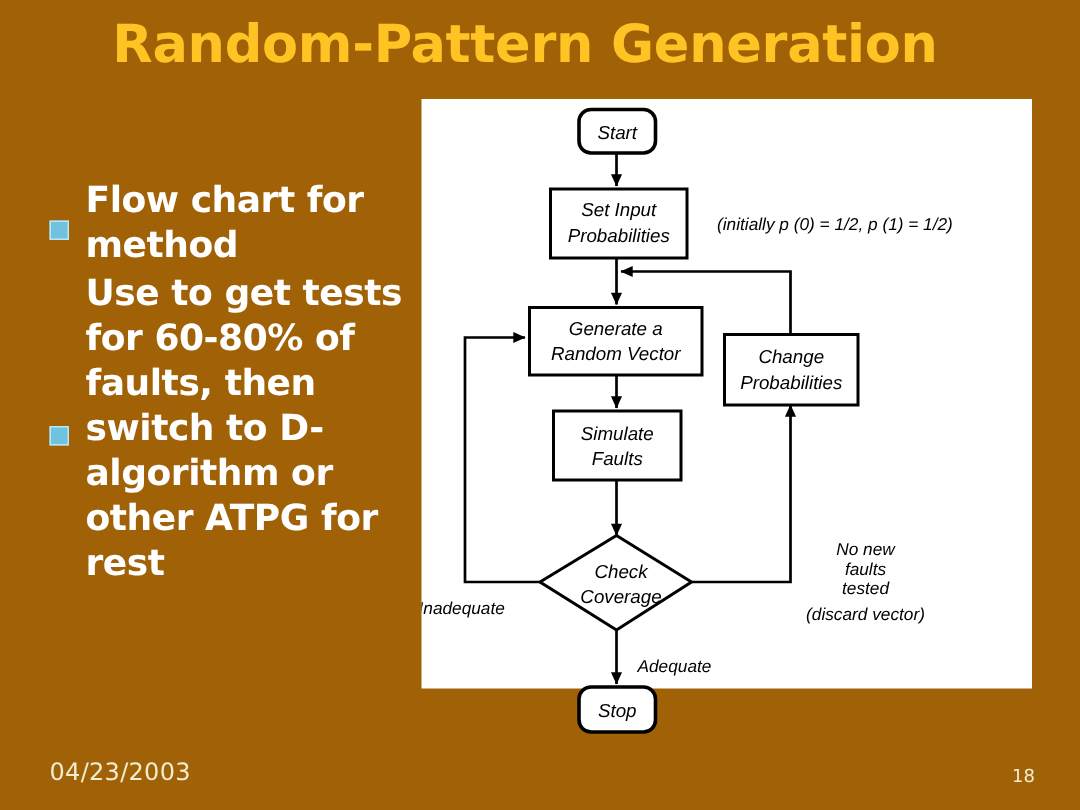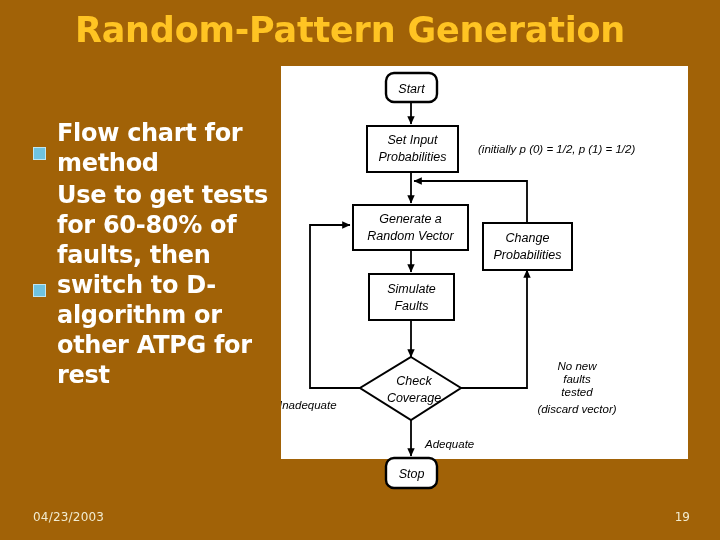--- a/index.html
+++ b/index.html
@@ -110,21 +110,21 @@
   .fc-note-l {
     text-anchor: start;
   }
   
   .footer-date {
     position: absolute;
     left: 33px;
     bottom: 16px;
     color: #f2ecd0;
     font-family: "DejaVu Sans", sans-serif;
-    font-size: 12px;
+    font-size: 16px;
     letter-spacing: 0.2px;
   }
   .footer-page {
     position: absolute;
     right: 30px;
     bottom: 16px;
     color: #f2ecd0;
     font-family: "DejaVu Sans", sans-serif;
     font-size: 12px;
   }
@@ -221,15 +221,15 @@
       <text class="fc-note fc-note-l" x="144" y="382">Adequate</text>
 
       <text class="fc-note" x="296" y="304">No new</text>
       <text class="fc-note" x="296" y="317">faults</text>
       <text class="fc-note" x="296" y="330">tested</text>
       <text class="fc-note" x="296" y="347">(discard vector)</text>
     </svg>
   </div>
 
   <div class="footer-date">04/23/2003</div>
-  <div class="footer-page">19</div>
+  <div class="footer-page">18</div>
 
 </div>
 
 </body></html>

